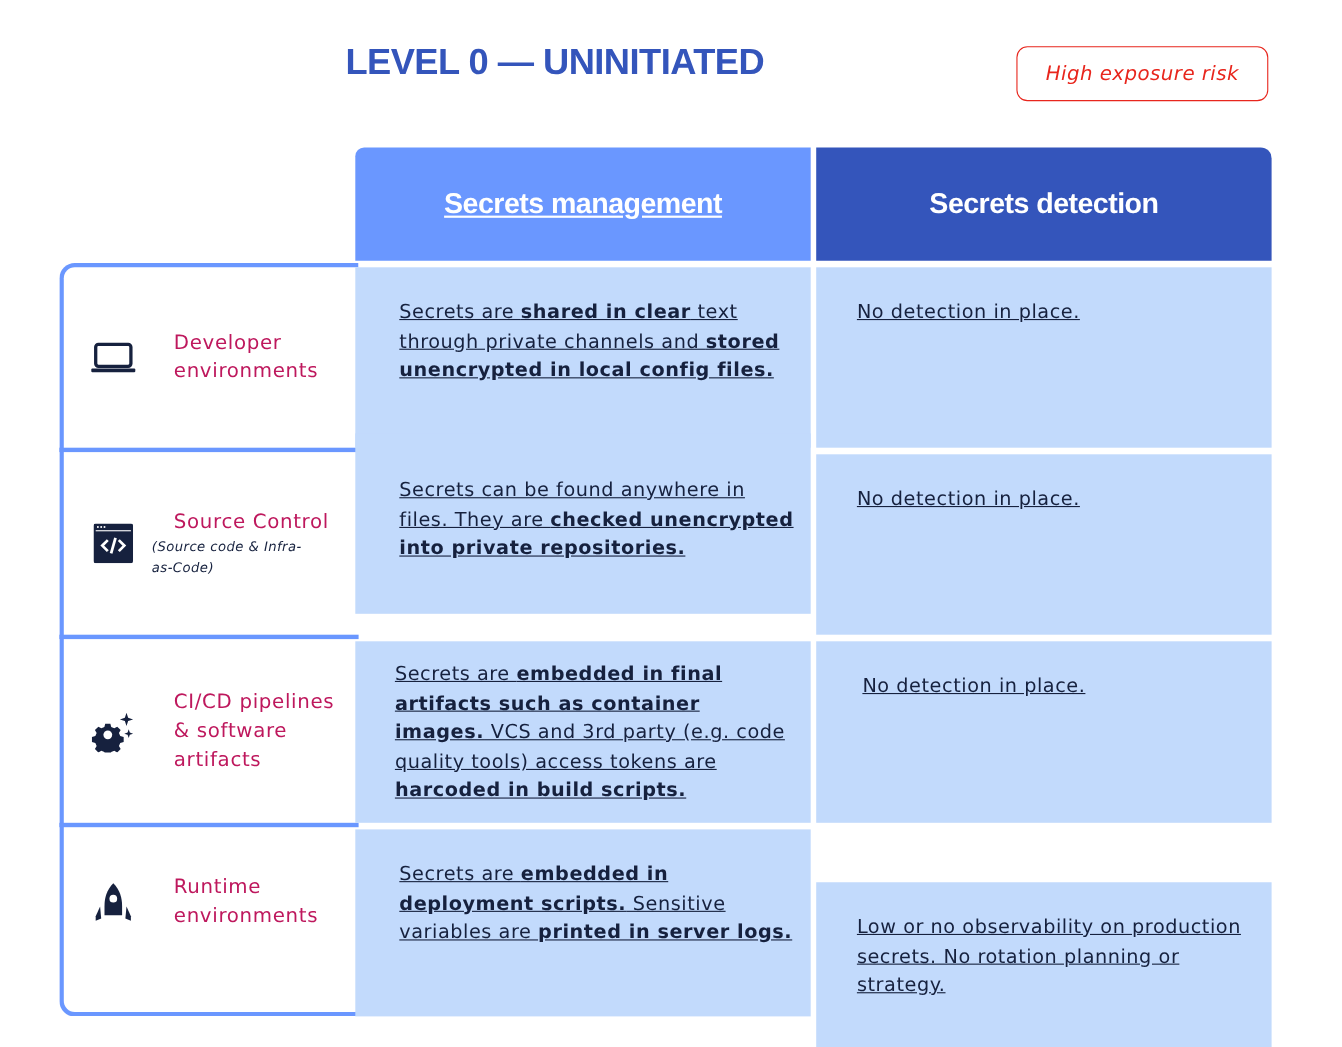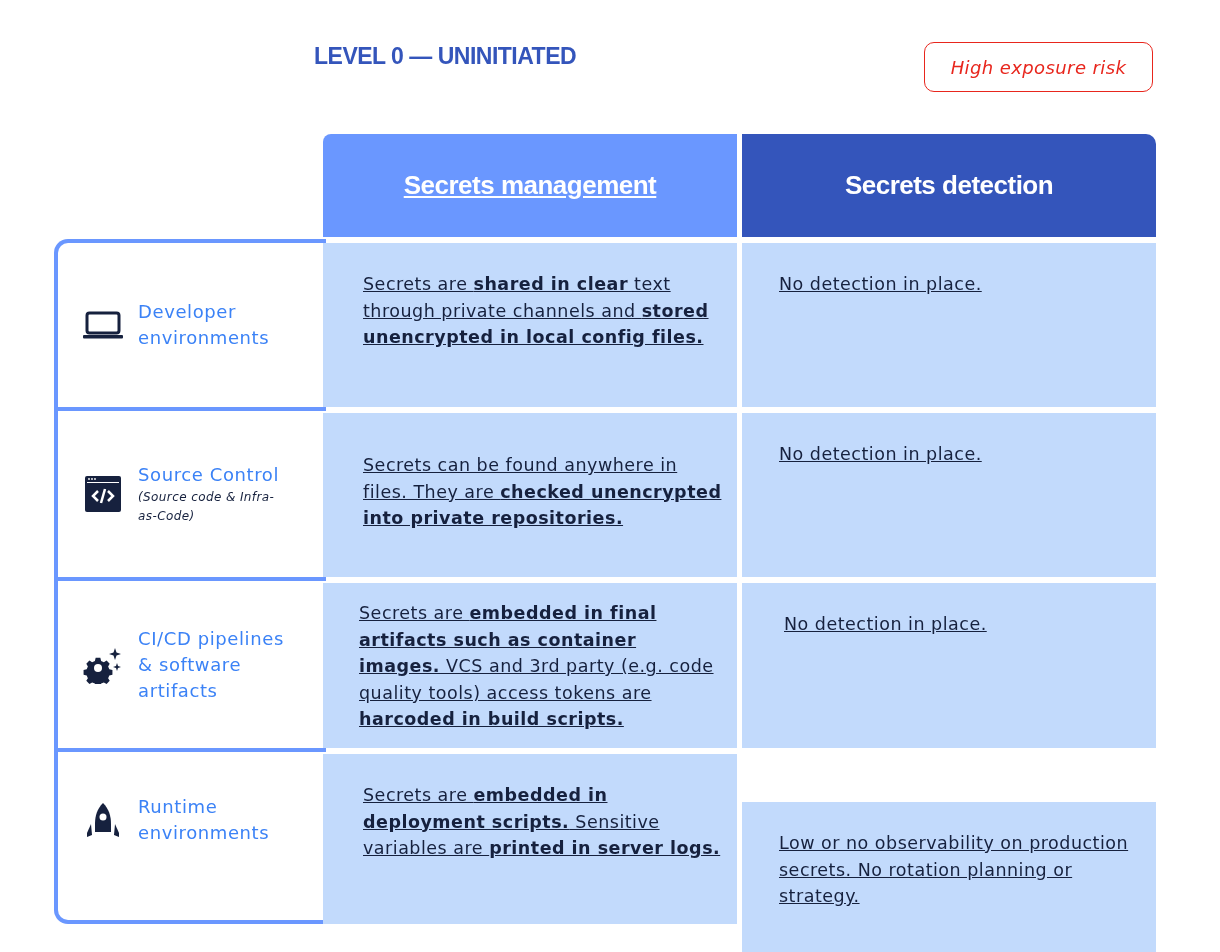--- a/index.html
+++ b/index.html
@@ -5,21 +5,21 @@
   html, body { margin: 0; padding: 0; }
   body {
     width: 1220px; height: 952px; background: #ffffff;
     position: relative; overflow: hidden;
     font-family: "DejaVu Sans", sans-serif;
     color: #16213e;
   }
   .title {
     position: absolute; left: 314px; top: 36px;
     font-family: "Liberation Sans", sans-serif;
-    font-weight: 700; font-size: 23px; letter-spacing: -0.5px;
+    font-weight: 700; font-size: 33px; letter-spacing: -0.5px;
     color: #3455bb; line-height: 40px; white-space: nowrap;
   }
   .risk-badge {
     position: absolute; left: 924px; top: 42px; width: 229px; height: 50px;
     border: 1.5px solid #e8261d; border-radius: 10px; box-sizing: border-box;
     display: flex; align-items: center; justify-content: center;
     font-family: "DejaVu Sans", sans-serif; font-style: italic;
     font-size: 18px; color: #e8261d; letter-spacing: 0.4px;
   }
   
@@ -39,21 +39,21 @@
     background: #ffffff;
   }
   .row-sep {
     position: absolute; left: 54px; width: 272px; height: 4px; background: #6a97ff;
   }
   .row-label {
     position: absolute; left: 82px; width: 240px;
     display: flex; align-items: center;
   }
   .row-icon { width: 42px; height: 42px; flex: 0 0 42px; display: flex; align-items: center; justify-content: center; margin-right: 14px; }
-  .row-text { font-size: 18px; line-height: 26px; letter-spacing: 0.6px; color: #3b82f6; }
+  .row-text { font-size: 18px; line-height: 26px; letter-spacing: 0.6px; color: #be185d; margin-left: 20px; }
   .row-sub { font-size: 12px; font-style: italic; line-height: 19px; letter-spacing: 0.4px; color: #16213e; }
   
   .cell {
     position: absolute; background: #c2dafc; box-sizing: border-box;
     font-size: 17.5px; line-height: 26.5px; letter-spacing: 0.5px; color: #16213e; text-decoration: underline;
   }
   .cell.m { left: 323px; width: 414px; padding-left: 40px; padding-right: 14px; }
   .cell.d { left: 742px; width: 414px; padding-left: 37px; padding-right: 20px; }
   .cell b { font-weight: 700; }
   .cell.last-d { border-bottom-right-radius: 10px; margin-top: 48px; }
@@ -97,21 +97,21 @@
         <path d="M13 15 L8 20 L13 25" stroke="#fff" stroke-width="2.5" fill="none"></path>
         <path d="M23 15 L28 20 L23 25" stroke="#fff" stroke-width="2.5" fill="none"></path>
         <path d="M20 13 L16 27" stroke="#fff" stroke-width="2.5"></path>
       </svg>
   </span>
   <div>
     <div class="row-text">Source Control</div>
     <div class="row-sub" style="width:140px">(Source code &amp; Infra-as-Code)</div>
   </div>
 </div>
-<div class="cell m" style="top:413px;height:164px;padding-top:39px"><span><span>Secrets can be found anywhere in files. They are </span><b>checked unencrypted into private repositories.</b></span></div>
+<div class="cell m" style="top:394px;height:164px;padding-top:39px"><span><span>Secrets can be found anywhere in files. They are </span><b>checked unencrypted into private repositories.</b></span></div>
 <div class="cell d" style="top:413px;height:164px;padding-top:28px">No detection in place.</div>
 
 <div class="row-label" style="top:581px;height:167px">
   <span class="row-icon">
     <svg width="40" height="38" viewBox="0 0 40 38">
         <g transform="translate(15,22)">
           <path fill="#16213e" d="M-3,-13 h6 l1,4 l3.5,1.5 l3.5,-2 l4,4 l-2,3.5 l1.5,3.5 l4,1 v6 l-4,1 l-1.5,3.5 l2,3.5 l-4,4 l-3.5,-2 l-3.5,1.5 l-1,4 h-6 l-1,-4 l-3.5,-1.5 l-3.5,2 l-4,-4 l2,-3.5 l-1.5,-3.5 l-4,-1 v-6 l4,-1 l1.5,-3.5 l-2,-3.5 l4,-4 l3.5,2 l3.5,-1.5 z" transform="scale(0.78)"></path>
           <circle r="4" fill="#fff"></circle>
         </g>
         <path fill="#16213e" d="M32 2 L33.5 6.5 L38 8 L33.5 9.5 L32 14 L30.5 9.5 L26 8 L30.5 6.5Z"></path>

